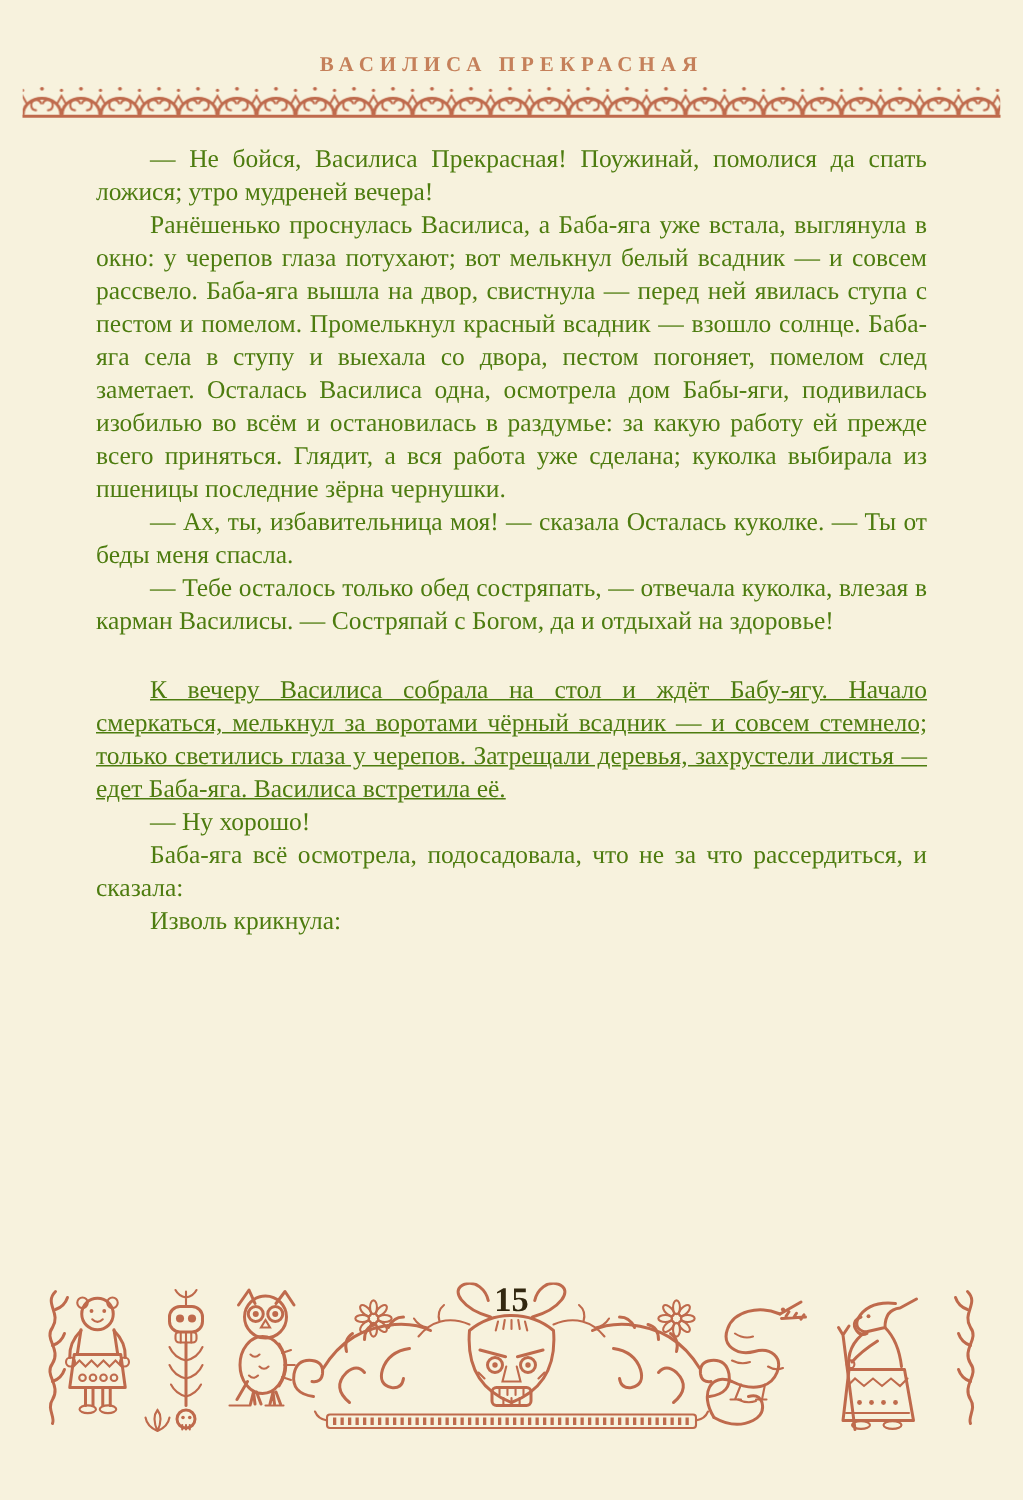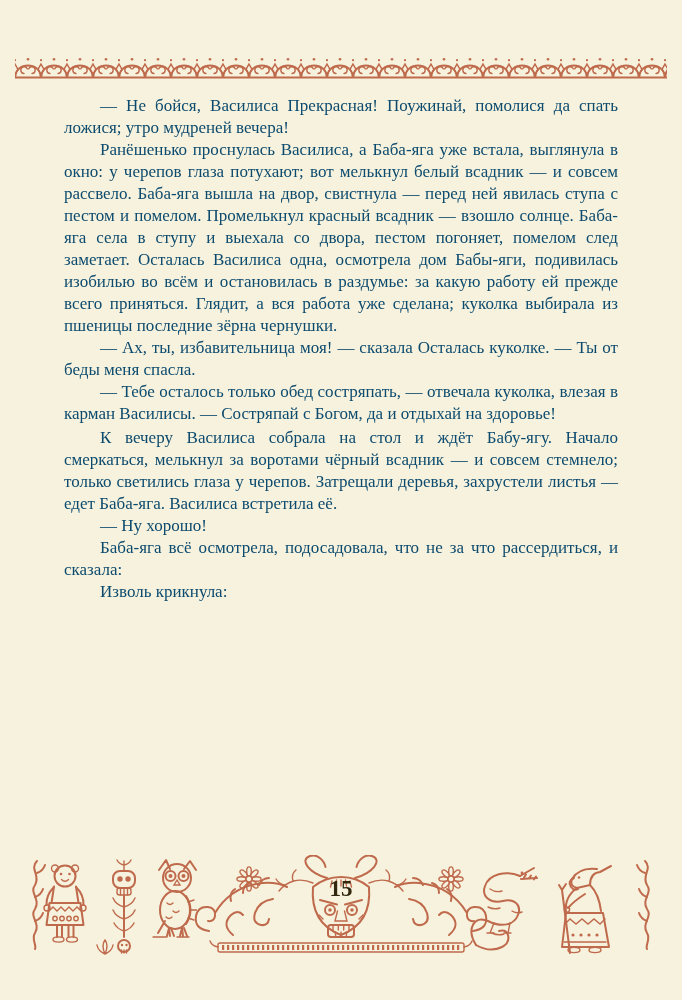--- a/index.html
+++ b/index.html
@@ -11,41 +11,42 @@
   .page{position:absolute;inset:0;}
   .chapter-title{
     position:absolute;top:36px;left:0;right:0;
     text-align:center;
     font-size:14px;font-weight:700;letter-spacing:4px;
     color:#c5805a;
   }
   .top-band{position:absolute;top:56px;left:15px;}
   .body-text{
     position:absolute;top:95px;left:64px;width:554px;
-    font-size:17px;line-height:22px;color:#0c4a6e;
+    font-size:17px;line-height:22px;color:#4d7c0f;
     text-align:justify;
     hyphens:auto;-webkit-hyphens:auto;
   }
   .body-text p{margin:0;text-indent:36px;text-align-last:left;}
-  .body-text p.scene-break{margin-top:2px;}
+  .body-text p.scene-break{margin-top:24px;text-decoration:underline;}
   .footer-art{position:absolute;top:855px;left:27px;}
   .page-number{
     position:absolute;top:854px;left:0;right:0;
     text-align:center;
-    font-size:23px;font-weight:700;color:#32270f;margin-top:22px;
+    font-size:23px;font-weight:700;color:#32270f;
   }
   svg .st{stroke:#bf6a4c;fill:none;stroke-width:2;stroke-linecap:round;stroke-linejoin:round;}
   svg .thin{stroke:#bf6a4c;fill:none;stroke-width:1.4;stroke-linecap:round;}
   svg .fl{fill:#bf6a4c;stroke:none;}
 </style>
 </head>
 <body>
 
 <div class="page">
 
+  <div class="chapter-title">ВАСИЛИСА ПРЕКРАСНАЯ</div>
 
   <svg class="top-band" width="652" height="23" viewBox="0 0 652 23">
     <defs>
       <pattern id="band" patternUnits="userSpaceOnUse" width="26" height="23">
         <path d="M0.5 20 A12.5 10.5 0 0 1 25.5 20" class="st" stroke-width="2.4"></path>
         <path d="M9 17.5 a3.4 3.4 0 1 1 3.4 -4.6" class="thin" stroke-width="1.7"></path>
         <path d="M17 17.5 a3.4 3.4 0 1 0 -3.4 -4.6" class="thin" stroke-width="1.7"></path>
         <circle cx="13" cy="3.2" r="1.3" class="fl"></circle>
         <path d="M26 8 l3 5.3 -3 5.3 -3 -5.3 z" class="thin" stroke-width="1.6"></path>
         <path d="M0 8 l3 5.3 -3 5.3 -3 -5.3 z" class="thin" stroke-width="1.6"></path>

